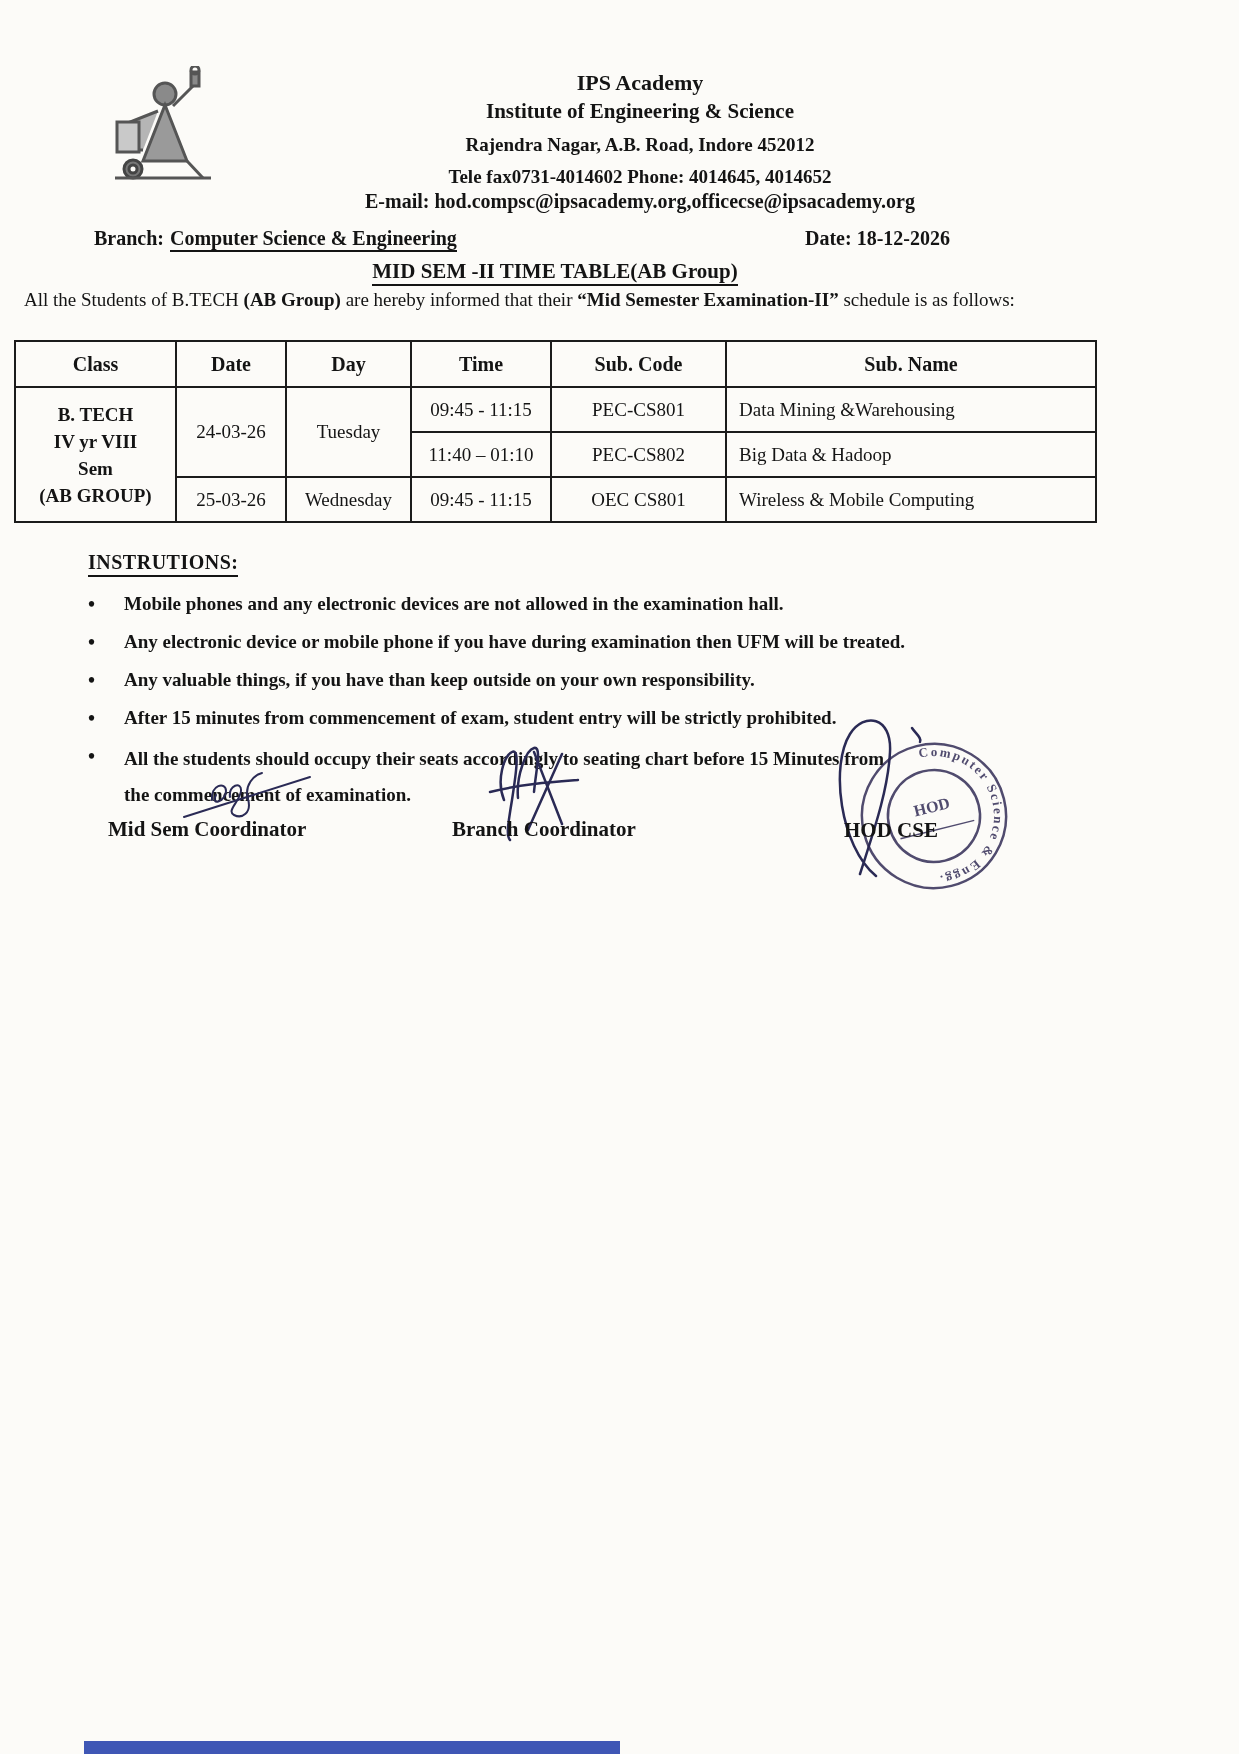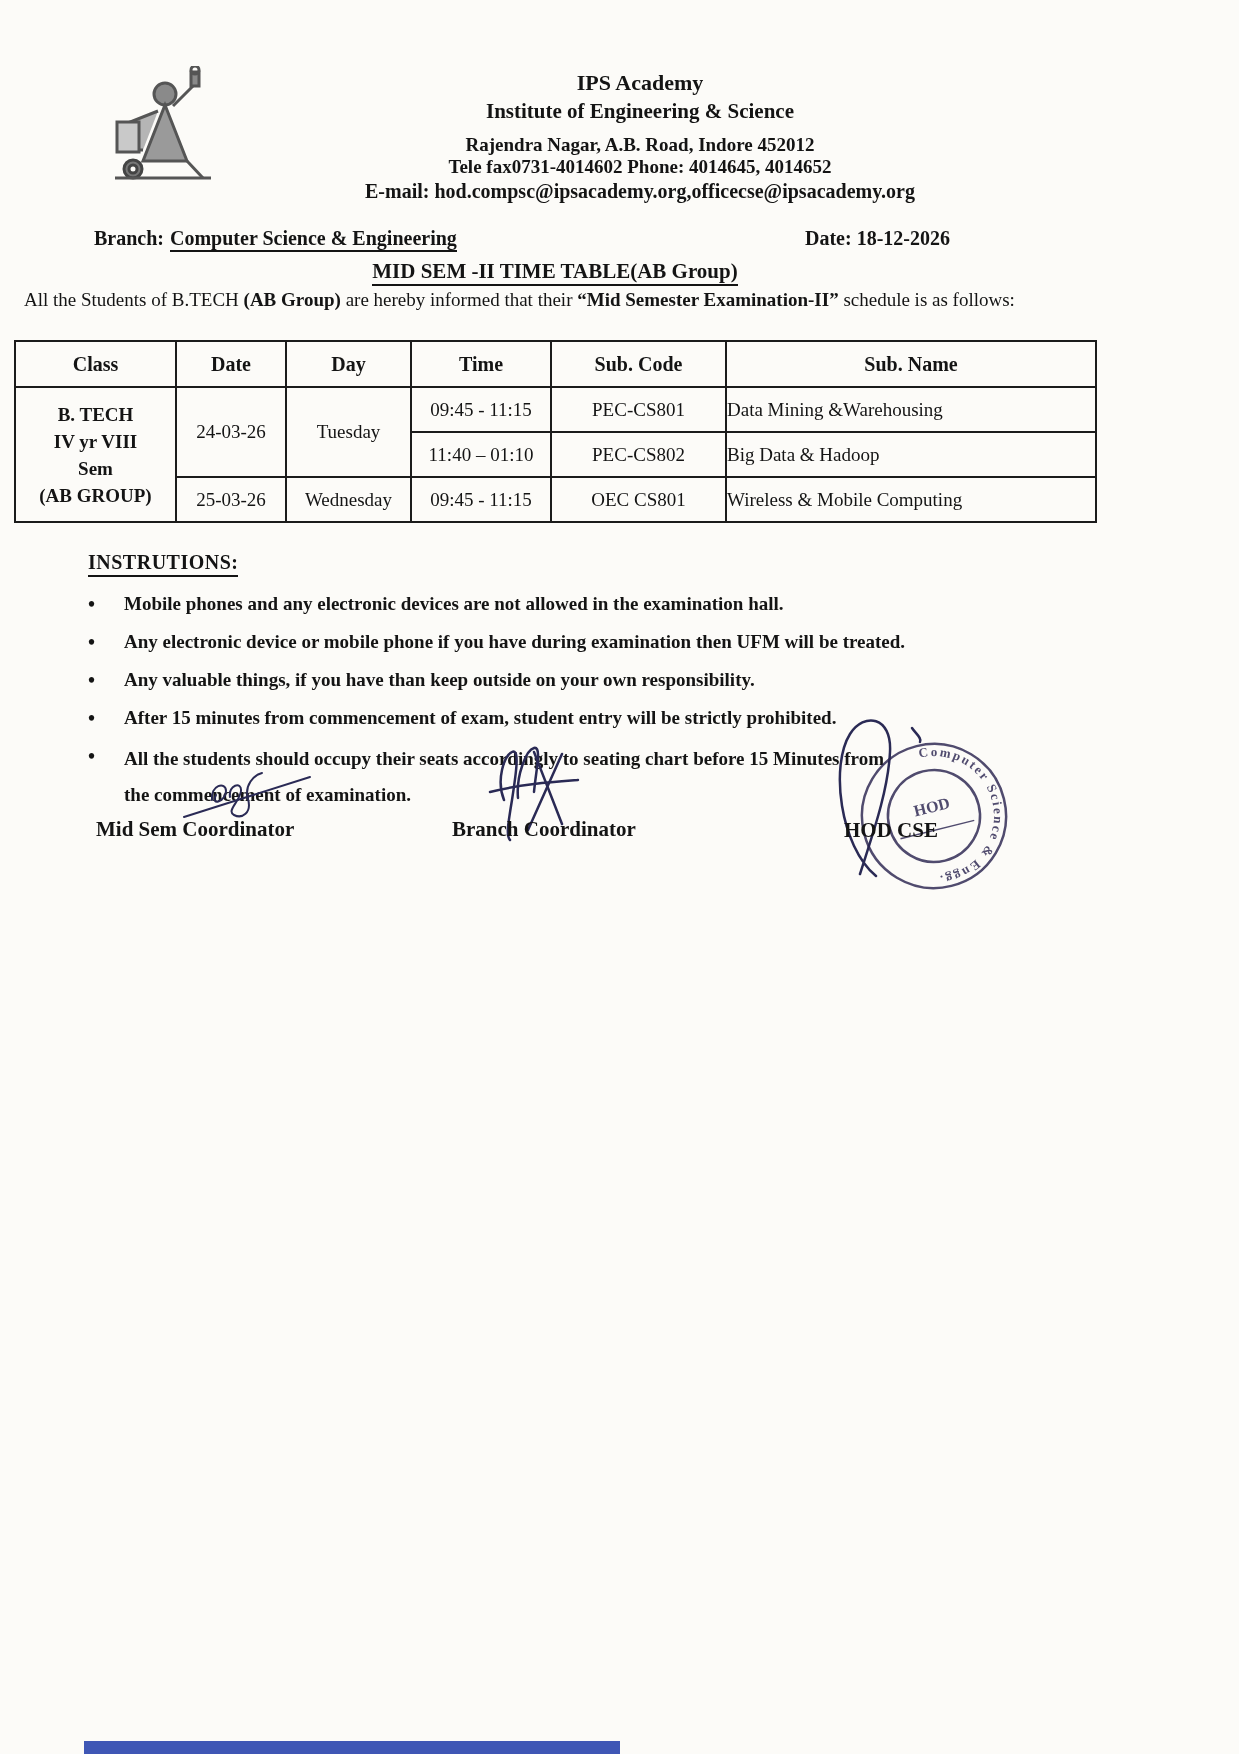--- a/index.html
+++ b/index.html
@@ -22,21 +22,21 @@
   .logo{position:absolute;left:103px;top:66px;width:120px;height:130px;}
 
   
   .letterhead{
     position:absolute;left:255px;top:70px;width:770px;
     text-align:center;font-weight:bold;
   }
   .lh1{font-size:22px;margin-bottom:3px;}
   .lh2{font-size:21px;margin-bottom:10px;}
   .lh3{font-size:20px;margin-bottom:2px;}
-  .lh4{font-size:19px;margin-bottom:0;}
+  .lh4{font-size:19px;margin-bottom:10px;}
   .lh5{font-size:19px;margin-bottom:2px;}
   .lh6{font-size:20px;}
 
   
   .meta-row{position:absolute;left:0;top:227px;width:1239px;height:28px;font-size:20px;font-weight:bold;}
   .branch{position:absolute;left:94px;}
   .branch-value{border-bottom:2px solid var(--text);padding-bottom:1px;margin-left:6px;}
   .date-line{position:absolute;left:805px;}
 
   
@@ -58,39 +58,39 @@
     position:absolute;left:14px;top:340px;width:1081px;
     border-collapse:collapse;table-layout:fixed;
   }
   .timetable th,.timetable td{
     border:2px solid #1b1b1b;
     text-align:center;vertical-align:middle;
     font-size:19px;padding:4px 6px;
   }
   .timetable th{font-size:20px;font-weight:bold;height:46px;}
   .timetable td{height:45px;}
-  .timetable .cell-name{text-align:left;padding-left:0;}
+  .timetable .cell-name{text-align:left;padding-left:12px;}
   .timetable .cell-class{font-weight:bold;line-height:27px;}
   .col-class{width:161px;}.col-date{width:110px;}.col-day{width:125px;}
   .col-time{width:140px;}.col-code{width:175px;}.col-name{width:370px;}
 
   
   .instructions{position:absolute;left:88px;top:551px;width:930px;}
   .ins-heading{font-size:20px;font-weight:bold;display:inline-block;
     border-bottom:2.5px solid var(--text);padding-bottom:1px;letter-spacing:.5px;}
   .ins-list{list-style:none;margin-top:12px;}
   .ins-item{display:flex;gap:24px;margin-bottom:8px;font-size:19px;font-weight:bold;line-height:30px;}
   .ins-bullet{width:12px;flex:0 0 12px;font-size:20px;line-height:30px;}
   .ins-text{display:block;}
   .ins-item:last-child .ins-text{max-width:770px;line-height:36px;}
 
   
   .sig-label{font-size:21px;font-weight:bold;white-space:nowrap;}
   .sig-left{position:absolute;left:92px;top:755px;width:280px;}
-  .sig-left .sig-label{position:absolute;left:4px;top:62px;}
+  .sig-left .sig-label{position:absolute;left:16px;top:62px;}
   .sig-left svg{position:absolute;left:90px;top:0;}
   .sig-center{position:absolute;left:452px;top:740px;width:260px;}
   .sig-center .sig-label{position:absolute;left:0;top:77px;}
   .sig-center svg{position:absolute;left:30px;top:0;}
   .sig-right{position:absolute;left:798px;top:698px;width:280px;height:200px;}
   .sig-right .sig-label{position:absolute;left:46px;top:120px;}
   .sig-right .sig-oval{position:absolute;left:18px;top:8px;}
   .stamp{
     position:absolute;left:58px;top:40px;width:156px;height:156px;
     transform:rotate(-14deg);opacity:.82;

